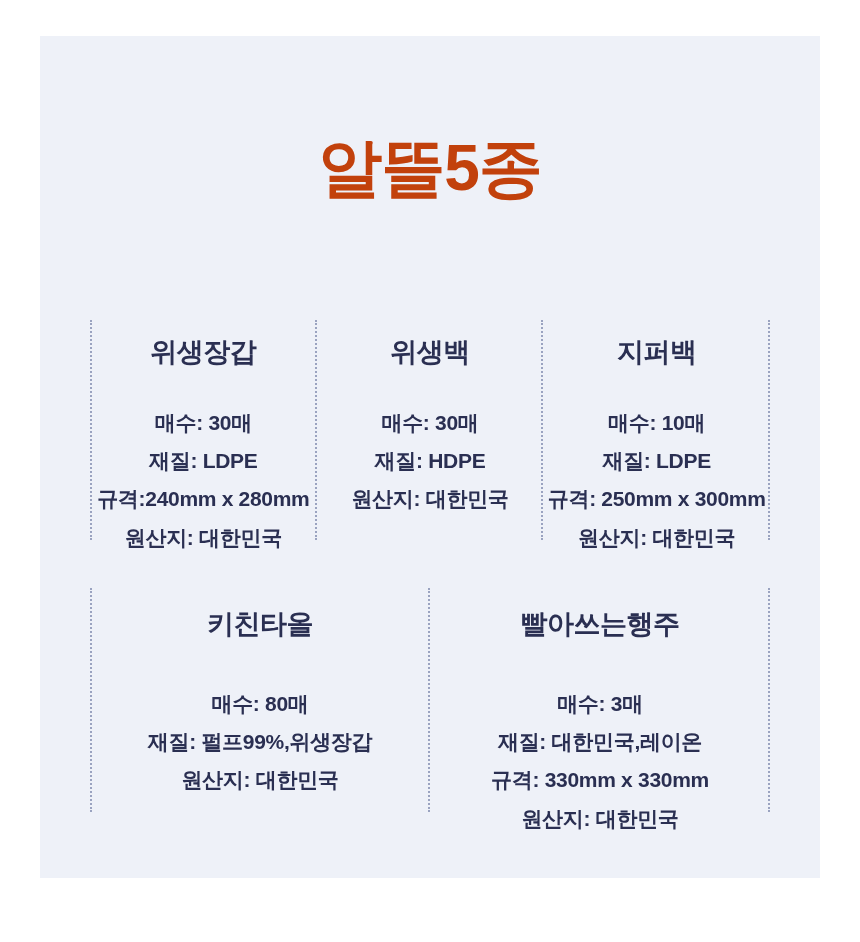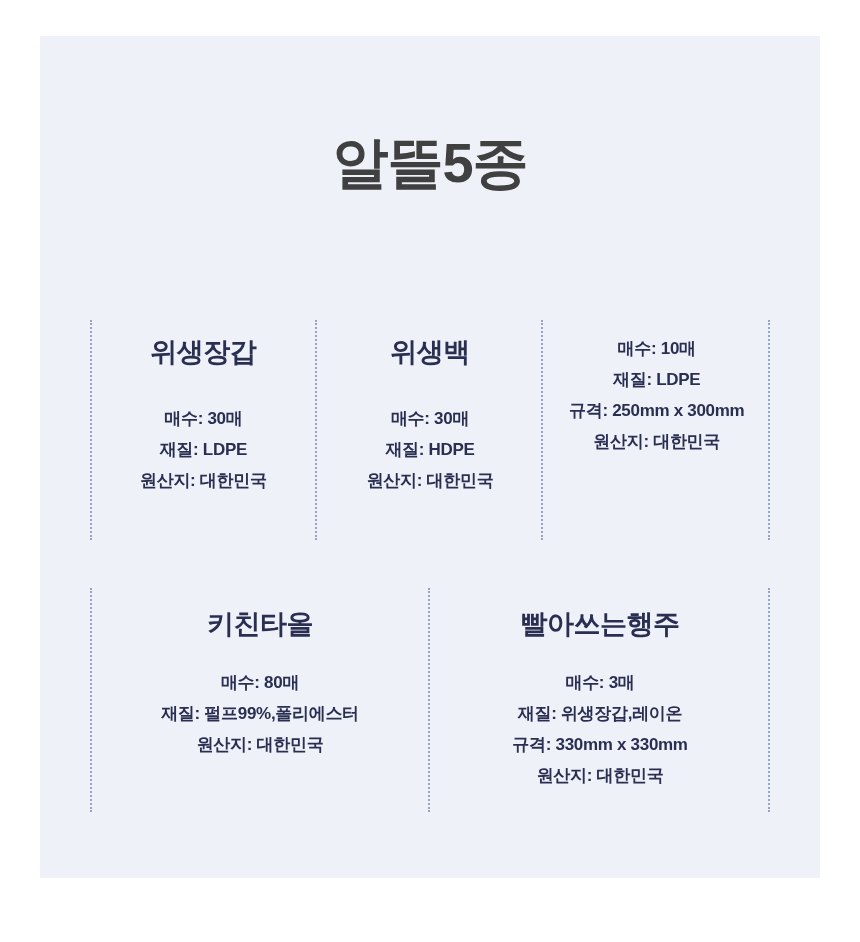--- a/index.html
+++ b/index.html
@@ -42,38 +42,39 @@
 
   
   .title-block {
     position: absolute;
     left: 0;
     right: 0;
     top: 92px;
     text-align: center;
   }
   .title-line {
-    font-size: 56px;
+    font-size: 64px;
     font-weight: bold;
     letter-spacing: -1px;
-    color: #404040;
+    color: #c2410c;
     line-height: 1.26;
   }
 
   
   .grid {
     position: absolute;
     left: 50px;
     right: 50px;
     top: 272px;
   }
 
   .row {
     display: flex;
     width: 100%;
+    justify-content: flex-end;
   }
 
   .row-1 { height: 248px; }
   .row-2 { height: 252px; margin-top: 20px; }
 
   .cell {
     position: relative;
     flex: 1 1 0;
     text-align: center;
     padding-top: 26px;
@@ -95,33 +96,33 @@
 
   .prod-name {
     font-size: 27px;
     font-weight: bold;
     color: #2a2f52;
     margin: 0 0 34px 0;
     letter-spacing: -0.5px;
   }
 
   .spec {
-    font-size: 17px;
+    font-size: 21px;
     font-weight: bold;
     color: #2a2f52;
     line-height: 1.82;
     letter-spacing: -0.3px;
     white-space: nowrap;
   }
 
   
   .row-2 .cell {
     padding-top: 30px;
   }
-  .row-2 .prod-name { margin-bottom: 26px; }
+  .row-2 .prod-name { margin-bottom: 43px; }
 
 </style>
 </head>
 <body>
 
 <div class="page">
   <div class="panel">
     <div class="panel-inner">
 
       <div class="title-block">
@@ -129,52 +130,54 @@
       </div>
 
       <div class="grid">
 
         <div class="row row-1">
 
           <div class="cell sep-left cell-sep-right">
             <div class="prod-name">위생장갑</div>
             <div class="spec">매수: 30매</div>
             <div class="spec">재질: LDPE</div>
+            <div class="spec">규격:240mm x 280mm</div>
             <div class="spec">원산지: 대한민국</div>
           </div>
 
           <div class="cell cell-sep-right">
             <div class="prod-name">위생백</div>
             <div class="spec">매수: 30매</div>
             <div class="spec">재질: HDPE</div>
             <div class="spec">원산지: 대한민국</div>
           </div>
 
           <div class="cell cell-sep-right">
+            <div class="prod-name">지퍼백</div>
             <div class="spec">매수: 10매</div>
             <div class="spec">재질: LDPE</div>
             <div class="spec">규격: 250mm x 300mm</div>
             <div class="spec">원산지: 대한민국</div>
           </div>
 
         </div>
 
         <div class="row row-2">
 
           <div class="cell sep-left cell-sep-right">
             <div class="prod-name">키친타올</div>
             <div class="spec">매수: 80매</div>
-            <div class="spec">재질: 펄프99%,폴리에스터</div>
+            <div class="spec">재질: 펄프99%,위생장갑</div>
             <div class="spec">원산지: 대한민국</div>
           </div>
 
           <div class="cell cell-sep-right">
             <div class="prod-name">빨아쓰는행주</div>
             <div class="spec">매수: 3매</div>
-            <div class="spec">재질: 위생장갑,레이온</div>
+            <div class="spec">재질: 대한민국,레이온</div>
             <div class="spec">규격: 330mm x 330mm</div>
             <div class="spec">원산지: 대한민국</div>
           </div>
 
         </div>
 
       </div>
 
     </div>
   </div>

